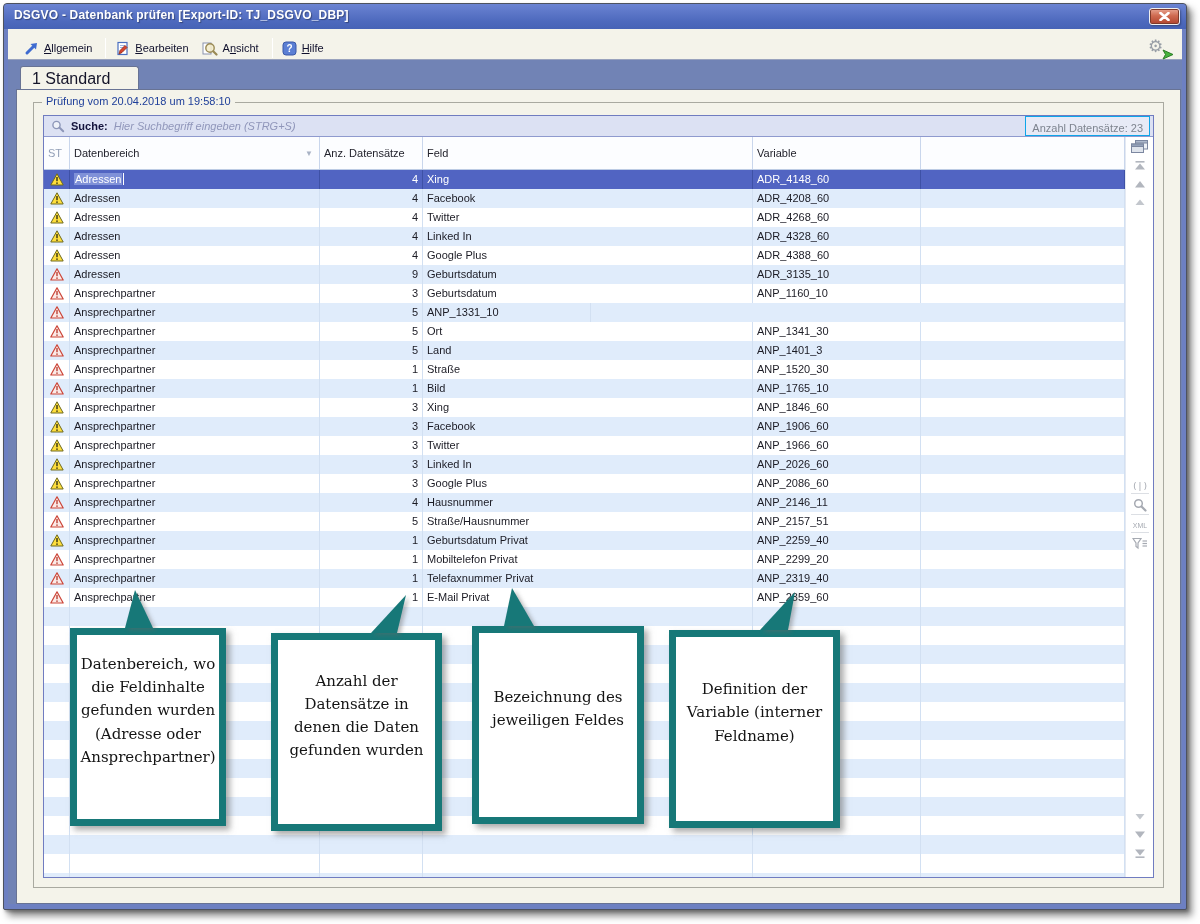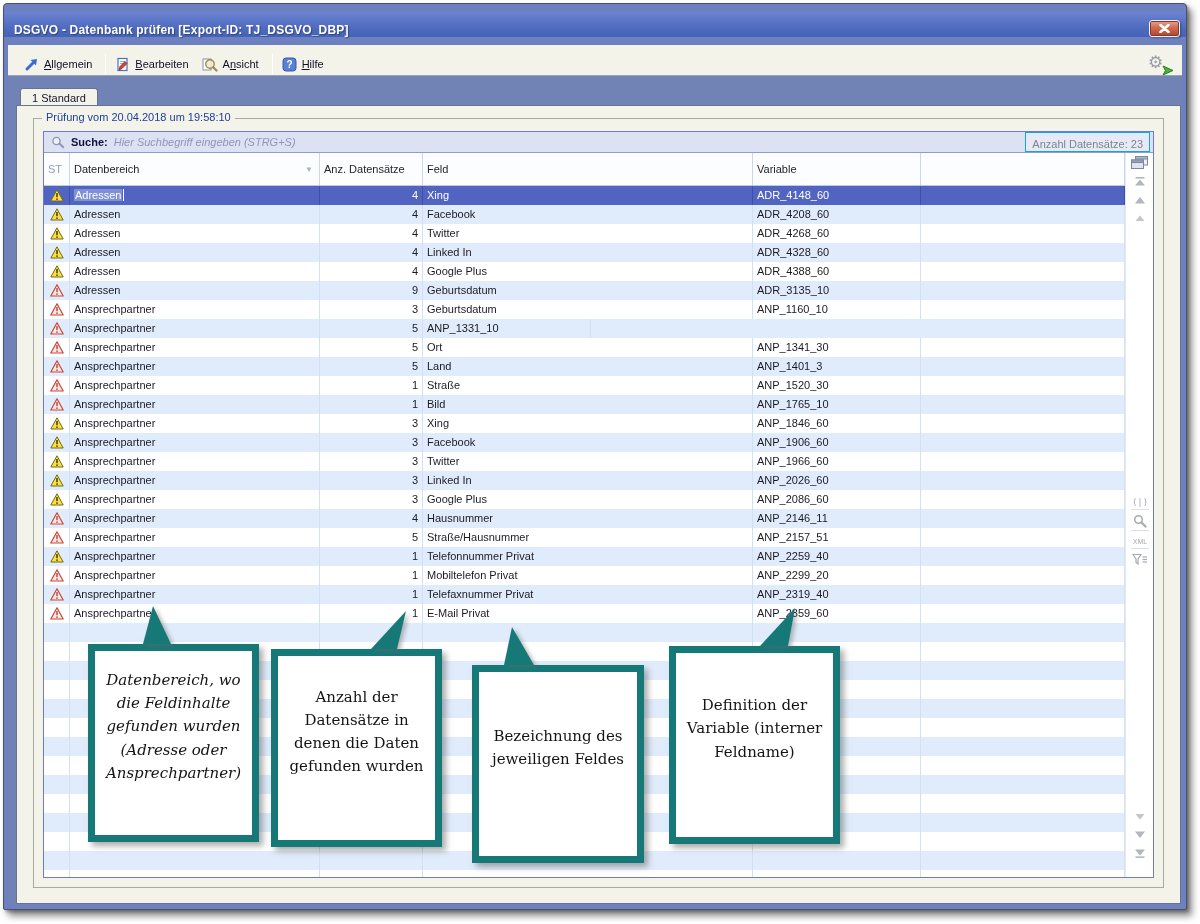--- a/index.html
+++ b/index.html
@@ -7,42 +7,42 @@
   }
   *{box-sizing:border-box; margin:0; padding:0;}
   html,body{width:1200px;height:924px;background:#ffffff;font-family:"Liberation Sans",sans-serif;}
   .stage{position:relative;width:1200px;height:924px;overflow:hidden;background:#fff;}
 
   
   .window{position:absolute;left:3px;top:3px;width:1184px;height:907px;
     background:var(--frame);border:1px solid #4d525f;border-radius:4px 4px 2px 2px;
     box-shadow:5px 6px 7px rgba(45,45,45,.55), 2px 2px 3px rgba(60,60,60,.4);
     display:flex;flex-direction:column;padding:0 4px 5px 4px;}
-  .titlebar{height:25px;flex:0 0 25px;display:flex;align-items:flex-end;
-    background:linear-gradient(#6b83d2,#4d69bd 70%,#4663b6);margin:8px -4px;border-radius:4px 4px 0 0;
-    padding:16px 6px 0 10px;}
+  .titlebar{height:25px;flex:0 0 25px;display:flex;align-items:flex-start;
+    background:linear-gradient(#6b83d2,#4d69bd 70%,#4663b6);margin:0 -4px;border-radius:4px 4px 0 0;
+    padding:4px 6px 0 10px;}
   .title{color:#fff;font-size:12px;font-weight:bold;letter-spacing:.2px;flex:1;
     text-shadow:1px 1px 1px rgba(0,0,0,.35);}
   .close-btn{width:31px;height:17px;border:1px solid #f0f0f0;border-radius:3px;
     background:linear-gradient(#e8a591,#cf6a50 45%,#b1442e);display:flex;align-items:center;justify-content:center;
     box-shadow:0 0 0 1px #7e3a2a inset, 1px 1px 2px rgba(0,0,0,.3);cursor:pointer;}
   .toolbar{height:31px;flex:0 0 31px;background:#f4f3ea;display:flex;align-items:center;
     padding:8px 10px 0 12px;border-bottom:1px solid #99a2bd;}
   .menu-item{display:flex;align-items:center;gap:5px;padding:3px 8px 3px 4px;border-radius:2px;cursor:pointer;
     font-size:11px;color:#10102c;}
   .menu-item u{text-decoration:underline;}
   .menu-sep{width:1px;height:20px;background:#c9c9ba;border-right:1px solid #fff;margin:0 5px;}
   .toolbar-right{margin-left:auto;position:relative;width:24px;height:22px;cursor:pointer;}
   .gear-glyph{font-size:17px;color:#989ea6;position:absolute;left:0;top:-1px;font-family:"DejaVu Sans",sans-serif;}
 
   
   .workspace{flex:1;background:#7183b5;display:flex;flex-direction:column;min-height:0;padding:8px 1px 0 1px;}
   .tabstrip{height:21px;flex:0 0 21px;display:flex;align-items:flex-end;padding-left:11px;}
   .tab{background:#f4f3ea;border:1px solid #687394;border-bottom:none;border-radius:3px 3px 0 0;
-    font-size:11px;color:#15152a;padding:3px 11px 2px 11px;position:relative;top:1px;cursor:pointer;}
+    font-size:16px;color:#15152a;padding:3px 28px 2px 11px;position:relative;top:1px;cursor:pointer;}
   .panel{flex:1;background:#f4f3ea;border:1px solid #687394;position:relative;min-height:0;margin-left:7px;}
 
   .groupbox{position:absolute;left:16px;right:16px;top:12px;bottom:15px;border:1px solid #a9a9a0;}
   .legend{position:absolute;top:-8px;left:8px;background:#f4f3ea;padding:0 4px;font-size:11px;color:#20409a;}
 
   
   .grid{position:absolute;left:9px;right:9px;top:12px;bottom:9px;border:1px solid #707cc0;
     background:#fff;display:flex;flex-direction:column;font-size:11px;}
   .search-row{height:21px;flex:0 0 21px;background:#dce1f3;border-bottom:1px solid #8f9ace;
     display:flex;align-items:center;gap:6px;padding:0 3px 0 7px;cursor:text;}
@@ -511,21 +511,21 @@
                         <span style="display: inline-flex;">
                           <svg width="14" height="13" viewBox="0 0 14 13">
                             <path d="M7 0.8 L13.2 12 H0.8 Z" fill="#ffdf3d" stroke="#6e6a20" stroke-width="1" stroke-linejoin="round"></path>
                             <rect x="6.35" y="4" width="1.3" height="4.2" fill="#23230f"></rect>
                             <rect x="6.35" y="9.4" width="1.3" height="1.5" fill="#23230f"></rect>
                           </svg>
                         </span>
                       </div>
                       <div class="cell c-bereich">Ansprechpartner</div>
                       <div class="cell c-anz num">1</div>
-                      <div class="cell c-feld">Telefonnummer Privat</div>
+                      <div class="cell c-feld">Geburtsdatum Privat</div>
                       <div class="cell c-var">ANP_2259_40</div>
                       <div class="cell c-fill"></div>
                     </div>
                     <div class="row">
                       <div class="cell c-st">
                         <span style="display: inline-flex;">
                           <svg width="14" height="13" viewBox="0 0 14 13">
                             <path d="M7 0.8 L13.2 12 H0.8 Z" fill="#fbeae7" stroke="#cc4437" stroke-width="1.2" stroke-linejoin="round"></path>
                             <rect x="6.35" y="4" width="1.3" height="4.2" fill="#b53326"></rect>
                             <rect x="6.35" y="9.4" width="1.3" height="1.5" fill="#b53326"></rect>
@@ -685,33 +685,33 @@
                     <div class="row light">
                       <div class="cell c-st"></div>
                       <div class="cell c-bereich"></div>
                       <div class="cell c-anz"></div>
                       <div class="cell c-feld"></div>
                       <div class="cell c-var"></div>
                       <div class="cell c-fill"></div>
                     </div>
                   </div>
                 <div class="callouts" id="callouts">
-                    <div class="callout" style="left: 44px; top: 491px; width: 171px; height: 198px; font-style: italic;">
+                    <div class="callout" style="left: 26px; top: 491px; width: 156px; height: 198px;">
                       <svg class="spike" width="32" height="38" style="left: 46px; top: -45px;">
                         <polygon points="2,38 30,38 12,0" fill="#177878"></polygon>
                       </svg>
                       <div>Datenbereich, wo die Feldinhalte gefunden wurden (Adresse oder Ansprechpartner)</div>
                     </div>
                     <div class="callout" style="left: 227px; top: 496px; width: 171px; height: 198px;">
                       <svg class="spike" width="38" height="38" style="left: 93px; top: -45px;">
                         <polygon points="0,38 26,38 35,0" fill="#177878"></polygon>
                       </svg>
                       <div>Anzahl der Datensätze in denen die Daten gefunden wurden</div>
                     </div>
-                    <div class="callout" style="left: 428px; top: 512px; width: 172px; height: 198px;">
+                    <div class="callout" style="left: 428px; top: 489px; width: 172px; height: 198px;">
                       <svg class="spike" width="32" height="38" style="left: 25px; top: -45px;">
                         <polygon points="0,38 30,38 8,0" fill="#177878"></polygon>
                       </svg>
                       <div>Bezeichnung des jeweiligen Feldes</div>
                     </div>
                     <div class="callout" style="left: 625px; top: 493px; width: 171px; height: 198px;">
                       <svg class="spike" width="38" height="38" style="left: 84px; top: -45px;">
                         <polygon points="0,38 28,38 35,0" fill="#177878"></polygon>
                       </svg>
                       <div>Definition der Variable (interner Feldname)</div>

